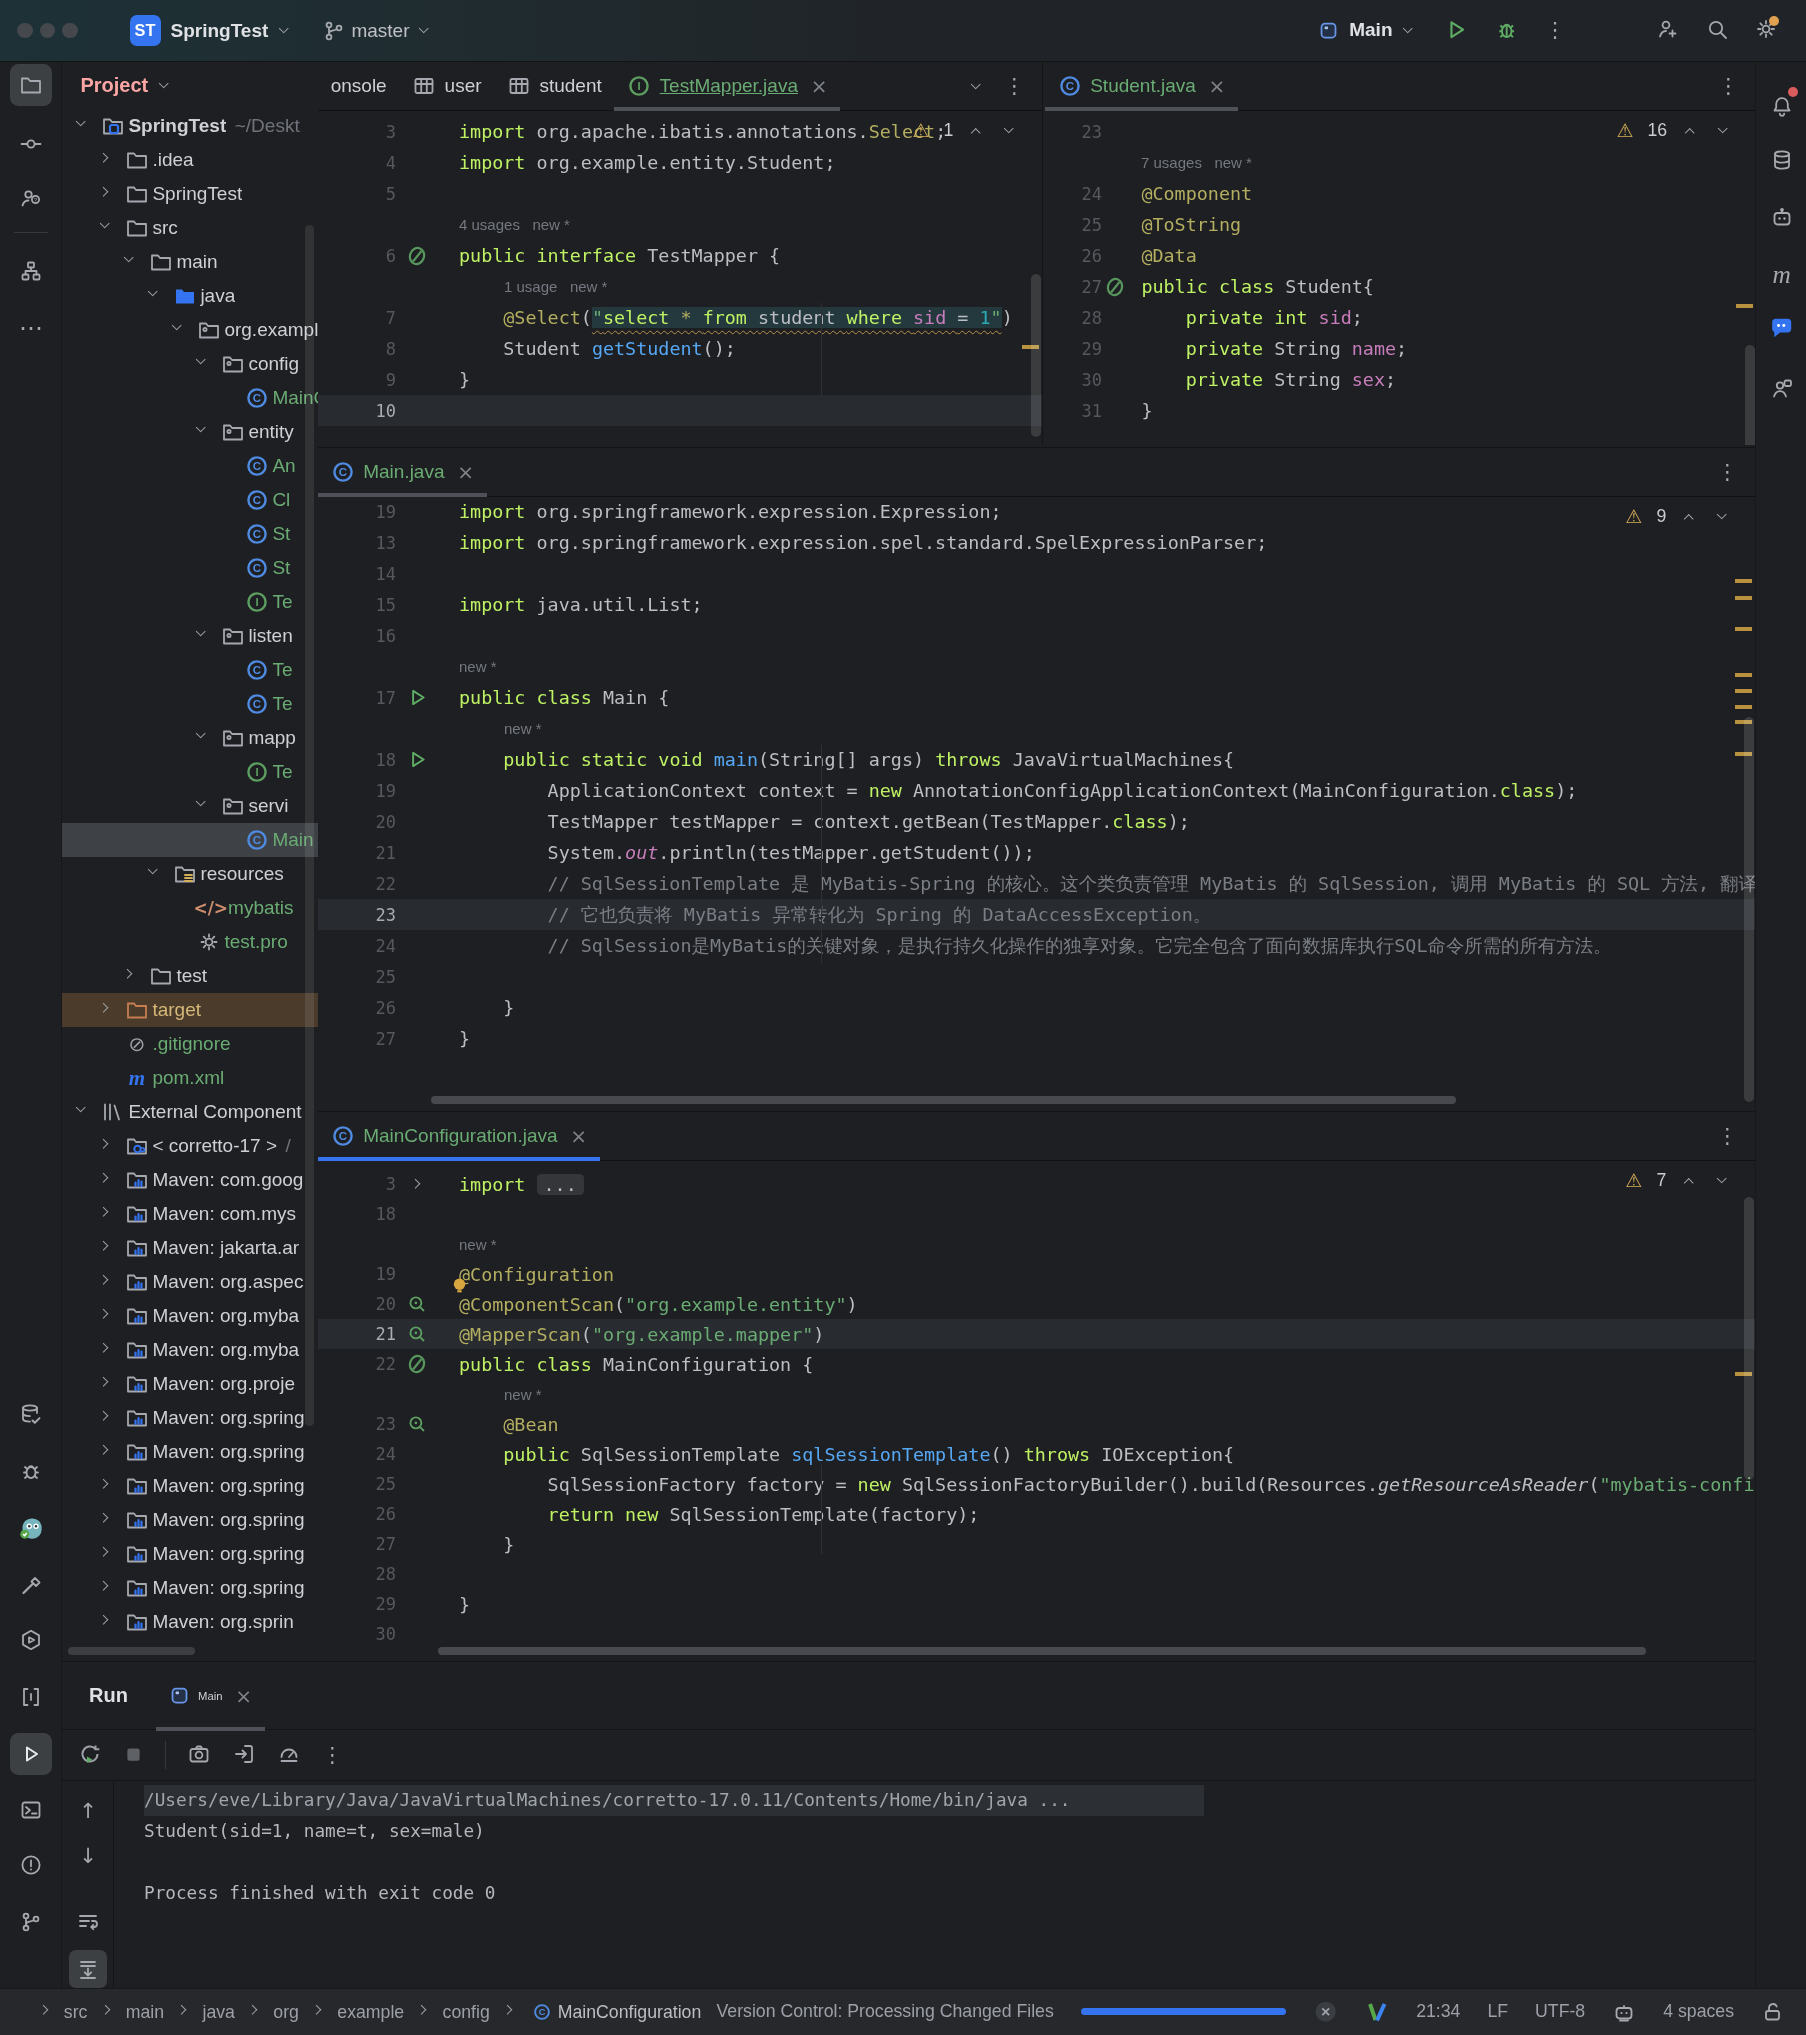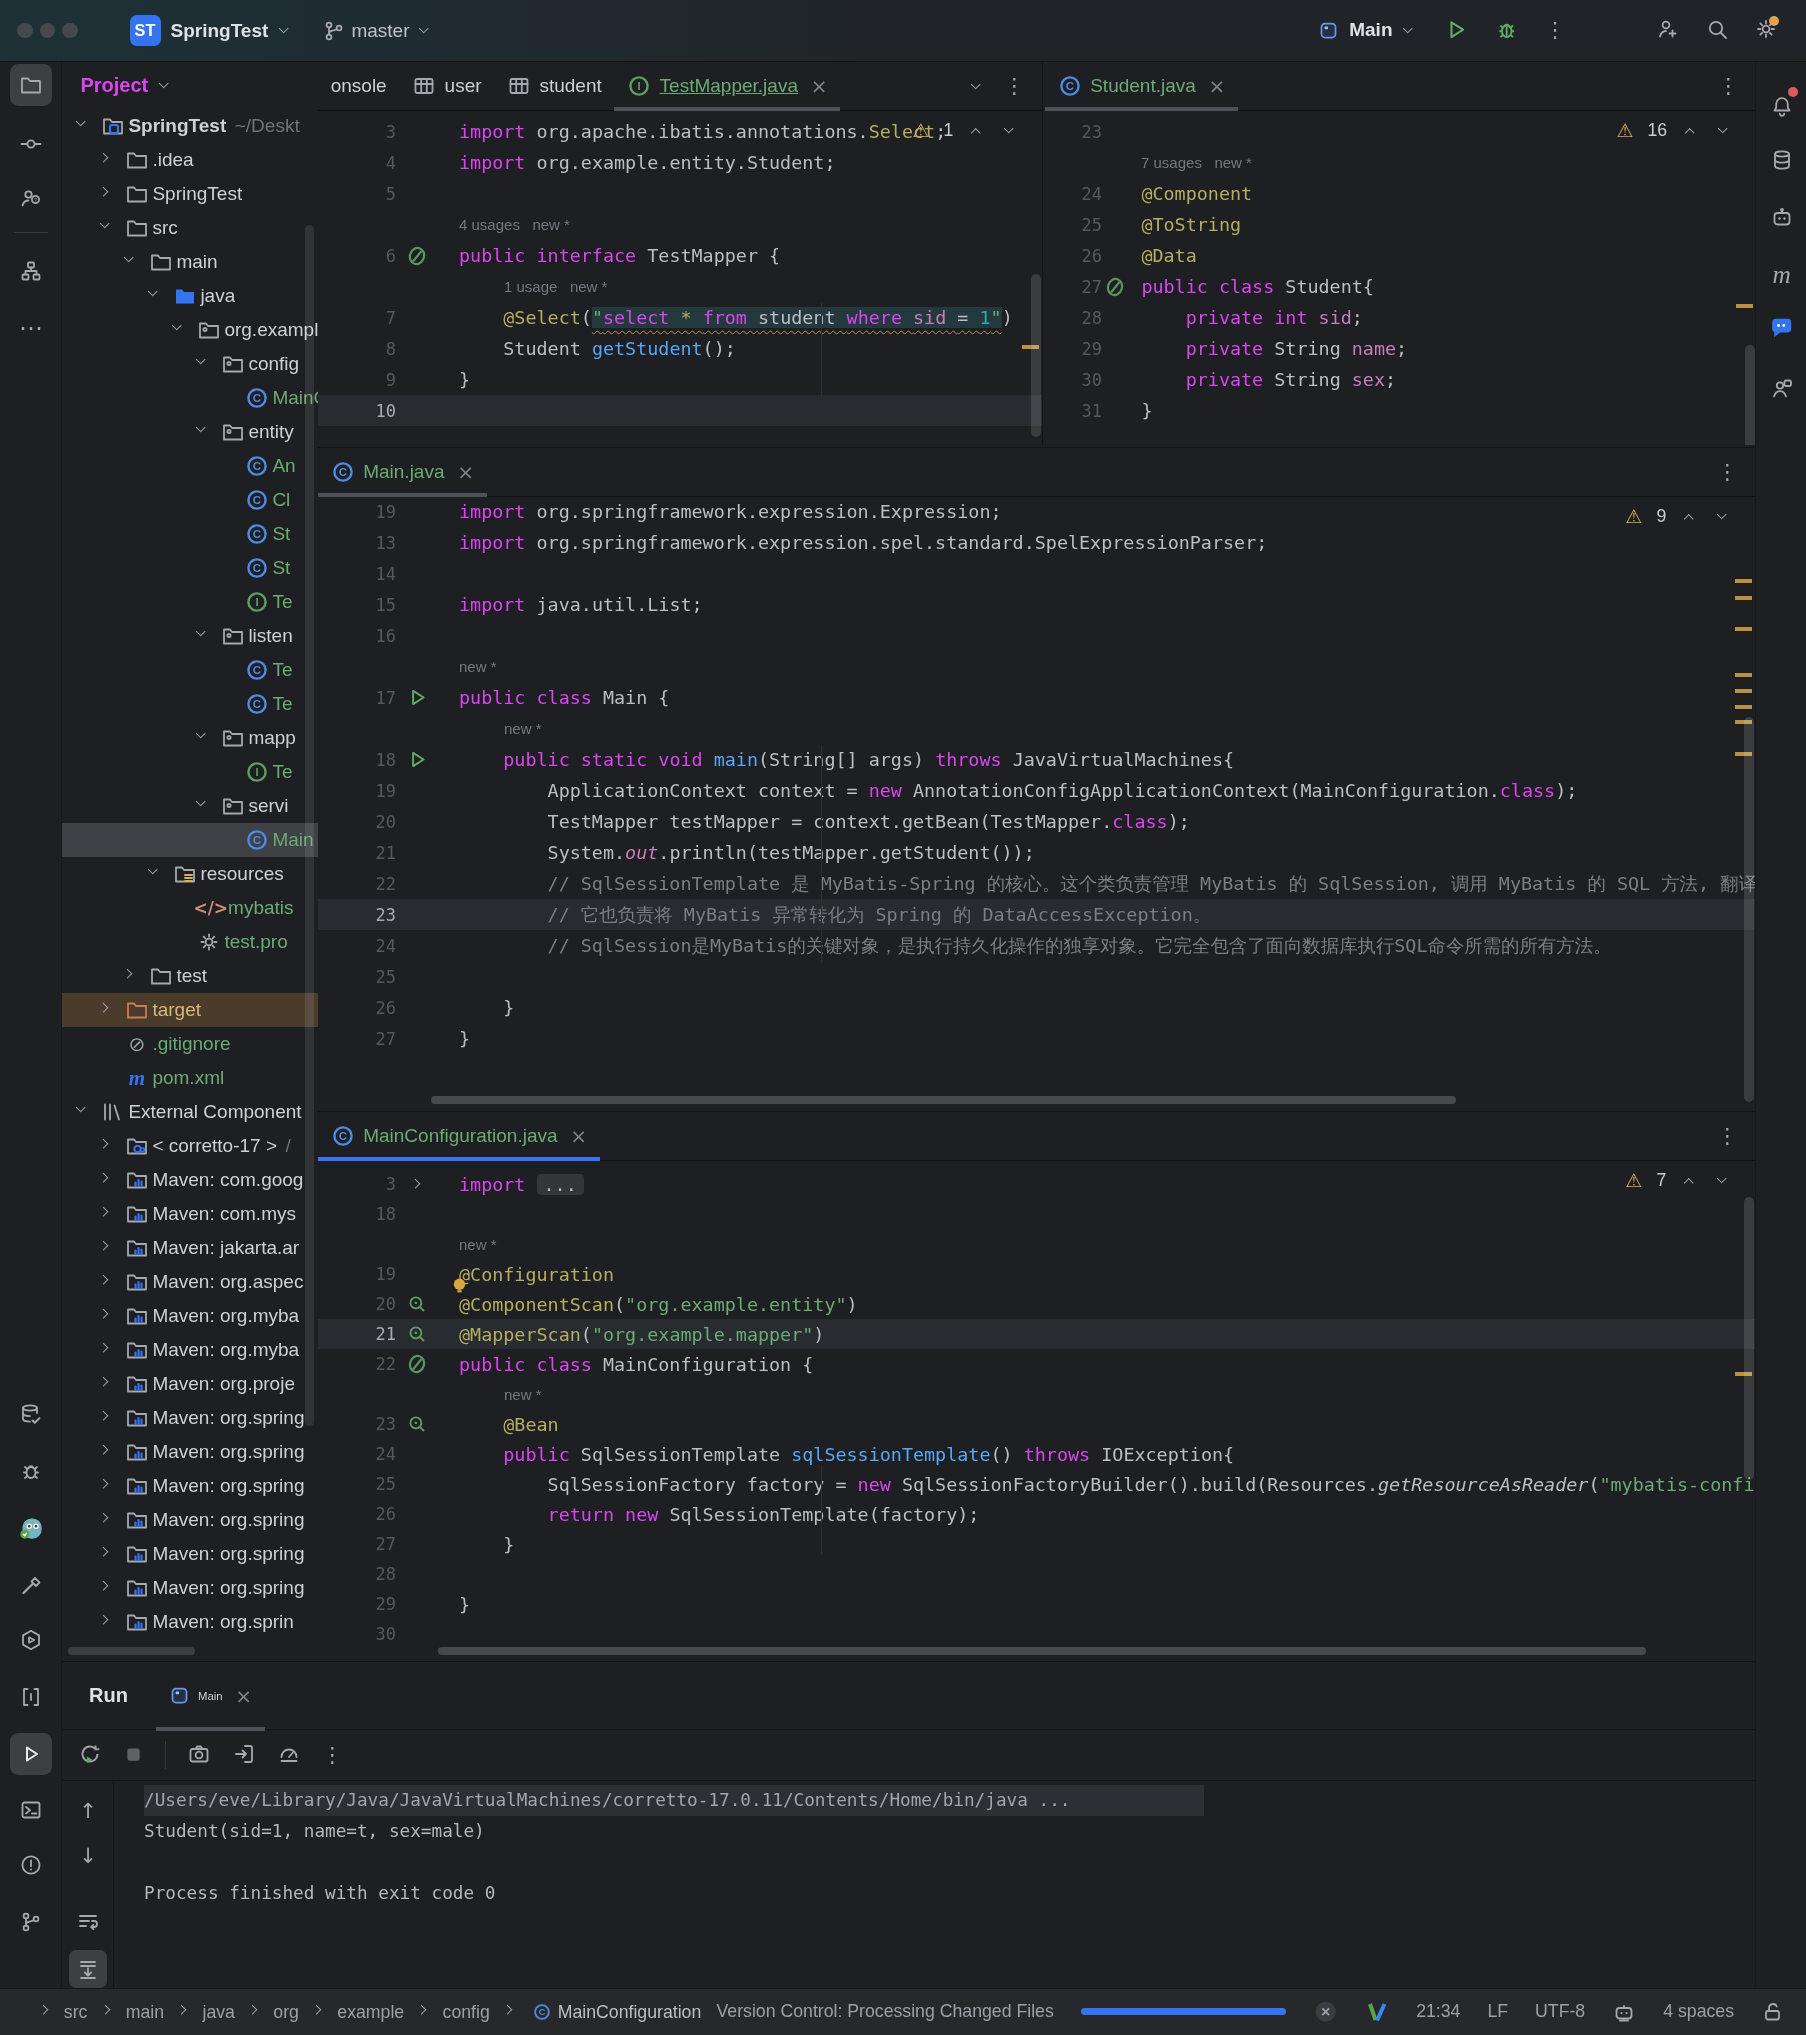--- a/index.html
+++ b/index.html
@@ -30,21 +30,21 @@
   #leftstrip { position:absolute; left:0; top:62px; width:62px; height:1926px;
     background:#1e1f22; border-right:1.4px solid #17181a; }
   .stripico { position:absolute; left:10px; width:42px; height:42px; border-radius:8.5px;
     display:flex; align-items:center; justify-content:center; color:#A5A8AE; }
   .stripico.active { background:#3D4043; color:#E8EAED; }
   .stripdiv { position:absolute; left:14px; width:34px; height:1.4px; background:#36383C; }
 
   
   #project { position:absolute; left:62px; top:62px; width:256px; height:1599px; overflow:hidden; }
   #proj-head { height:47px; display:flex; align-items:center; padding-left:18.4px; }
-  #proj-title { font-size:20px; font-weight:700; color:#d946ef; margin-right:7px; }
+  #proj-title { font-size:20px; font-weight:700; color:#fca5a5; margin-right:7px; }
   .trow { height:34px; display:flex; align-items:center; white-space:nowrap; font-size:19px; color:#CED0D6; }
   .trow .lbl { overflow:hidden; }
   .trow.sel { background:#3E4145; }
   .trow.excl { background:#4A3B2B; }
   .trow .sfx { color:#6F737A; margin-left:8.5px; }
   .g  { color:#6AAB73; }  .yl { color:#D5B778; }  .bold { font-weight:700; }
   .tchev { flex:0 0 25.4px; }
   .tico { flex:0 0 31px; display:flex; justify-content:center; }
   #tree-vsb { position:absolute; right:4.2px; top:163px; width:8.5px; height:1201px;
     background:rgba(255,255,255,.09); border-radius:4.2px; }
@@ -71,21 +71,21 @@
   .line.caret { background:#282B30; }
   .gnum { flex:0 0 78px; text-align:right; color:#55585E; font-size:17px;
     font-family:"DejaVu Sans Mono", monospace; }
   .caret .gnum { color:#A8ABB2; }
   .gico { flex:0 0 42px; display:flex; justify-content:center; align-items:center; }
   .gsp  { flex:0 0 21px; }
   .st-g .gnum { flex:0 0 57px; }
   .st-g .gico { flex:0 0 25.4px; }
   .st-g .gsp { flex:0 0 14px; }
   .inlay { color:#747880; font-size:15px; font-family:"Liberation Sans", sans-serif; }
-  .k { color:#d946ef; } .a { color:#B3AE60; } .s { color:#6AAB73; } .c { color:#7A7E85; }
+  .k { color:#bef264; } .a { color:#B3AE60; } .s { color:#6AAB73; } .c { color:#7A7E85; }
   .m { color:#56A8F5; } .f { color:#C77DBB; } .n { color:#2AACB8; } .t { font-style:italic; }
   .o { color:#C77DBB; font-style:italic; }
   .q { background:#24393E; text-decoration:underline wavy #B98F4E 1.1px; text-underline-offset:5.7px; }
   .foldbox { background:#34363A; color:#BCBEC4; border-radius:4.2px; padding:0 7px; }
   .wbadge { position:absolute; right:24px; top:57px; display:flex; align-items:center; gap:14px;
     font-size:17.7px; color:#C9CCD1; z-index:3; }
   .wbadge .tri { color:#D6AE58; font-size:19px; font-family:"DejaVu Sans", sans-serif; }
   .tick { position:absolute; right:2.8px; width:17px; height:4.2px; background:#B8923E; z-index:2; }
   .vthumb { position:absolute; right:1.4px; width:10px; background:rgba(255,255,255,.13);
     border-radius:5px; z-index:2; }

